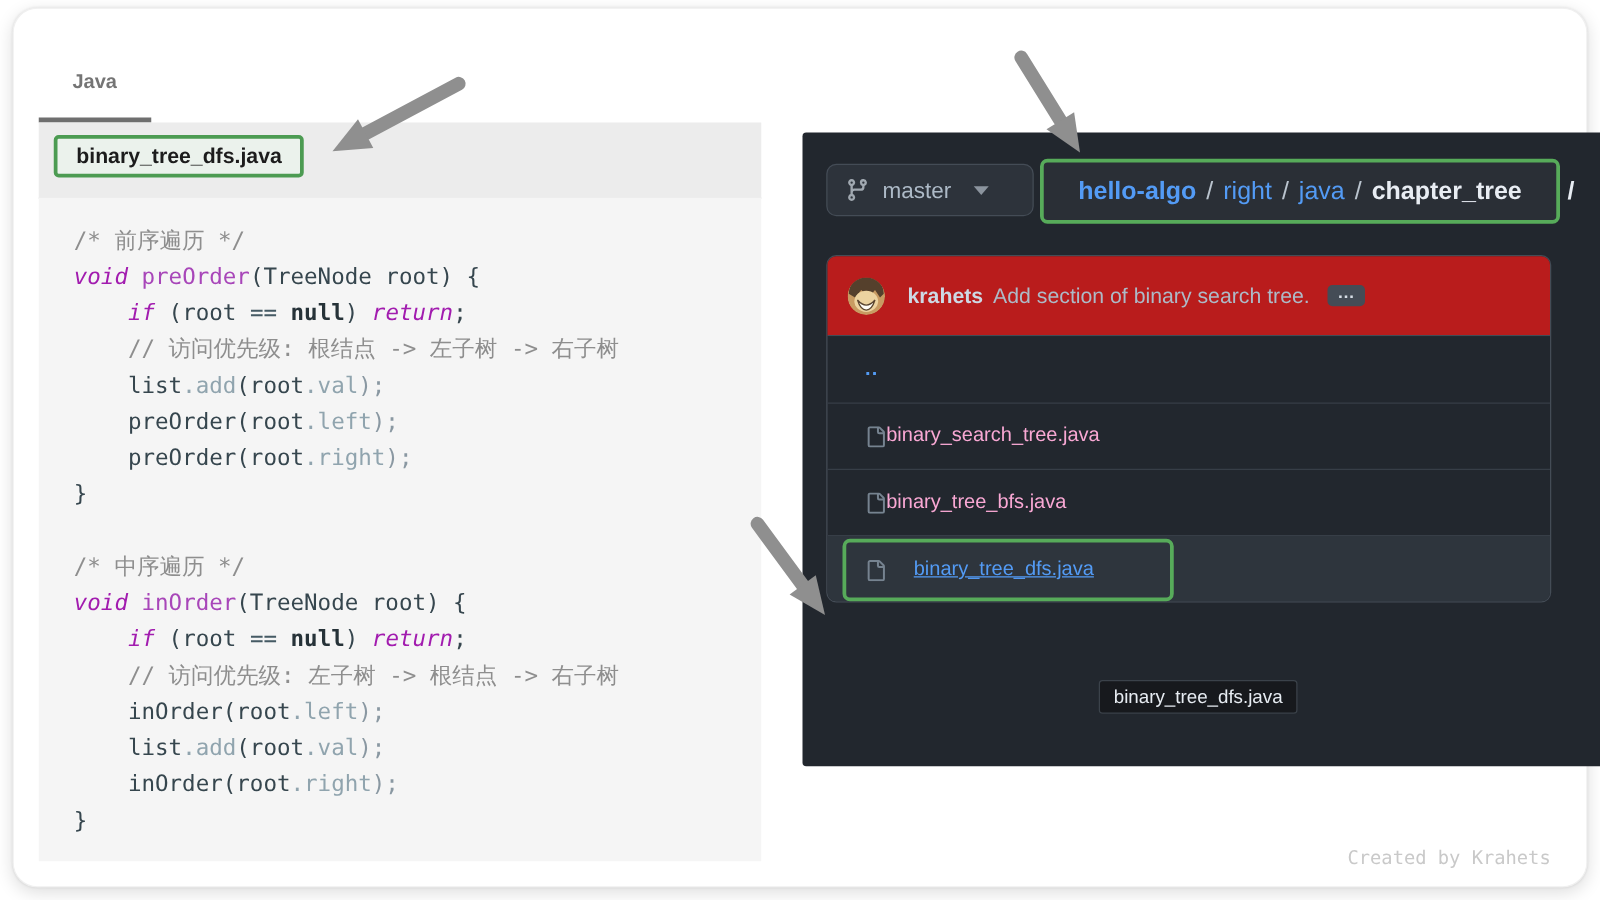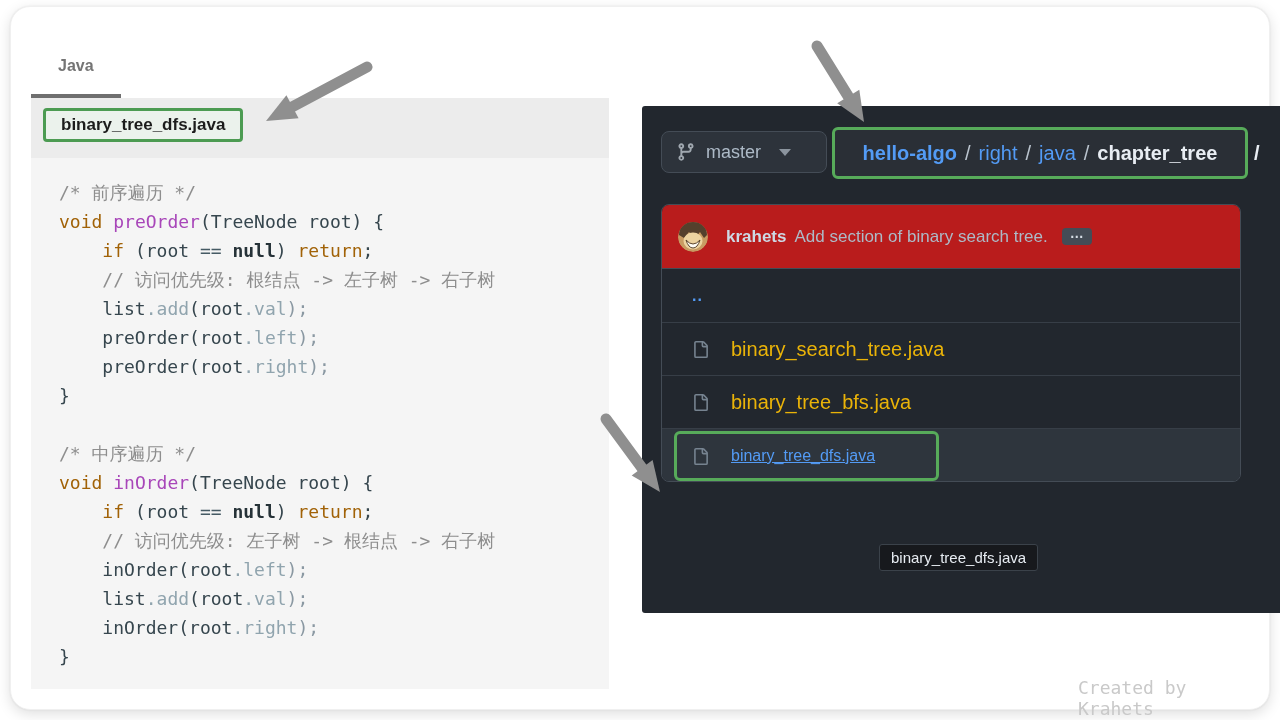--- a/index.html
+++ b/index.html
@@ -13,21 +13,21 @@
   .code-header{position:absolute;left:20px;top:91px;width:578px;height:60px;background:#ececec;
     border-bottom:1px solid #dcdcdc;}
   .filename-box{position:absolute;left:12px;top:10px;height:28px;line-height:28px;
     border:3px solid #4c9b52;border-radius:4px;background:#ebf2ec;padding:0 15px;
     font-size:17px;font-weight:700;color:#1c1c1c;}
   .code-body{position:absolute;left:20px;top:151px;width:578px;height:531px;background:#f5f5f5;
     padding:20px 0 0 28px;box-sizing:border-box;overflow:hidden;}
   .code-line{font-family:"DejaVu Sans Mono",monospace;font-size:18px;line-height:29px;
     white-space:pre;color:#36464e;}
   .tok-cm{color:#8e8e8e;}
-  .tok-k{color:#a16207;}
+  .tok-k{color:#a21caf;font-style:italic;}
   .tok-f{color:#a846b9;}
   .tok-d{color:#36464e;}
   .tok-a{color:#90a4ae;}
   .tok-o{color:#455a64;}
   .tok-c{color:#263238;font-weight:700;}
   .tok-p{color:#8a98a2;}
   
   .gh-panel{position:absolute;left:631px;top:99px;width:744px;height:507px;background:#22272e;
     border-radius:3px;}
   .branch-btn{position:absolute;left:19px;top:25px;width:166px;height:42px;box-sizing:border-box;
@@ -54,30 +54,30 @@
   .commit-author{margin-left:18px;font-size:17px;font-weight:700;color:#cdd9e5;cursor:pointer;}
   .commit-msg{margin-left:8px;font-size:17px;color:#adbac7;cursor:pointer;}
   .more-chip{margin-left:14px;width:30px;height:17px;background:#444c56;border-radius:4px;
     color:#d6dee6;font-size:14px;font-weight:700;line-height:11px;text-align:center;cursor:pointer;}
   .frow{position:relative;height:53px;display:flex;align-items:center;padding-left:30px;
     box-sizing:border-box;cursor:pointer;}
   .frow + .frow{border-top:1px solid #373e47;}
   .frow.active{background:#2e353d;border-radius:0 0 7px 7px;}
   .uplink{color:#539bf5;font-size:16px;font-weight:700;text-decoration:none;letter-spacing:1px;}
   .row-icon{width:17px;height:17px;flex:none;}
-  .flabel{margin-left:22px;font-size:20px;color:#eab308;}
+  .flabel{font-size:16px;color:#f9a8d4;}
   .annot-box{position:absolute;left:12px;top:2px;width:244px;height:44px;border:3px solid #57ab5a;
     border-radius:6px;display:flex;align-items:center;padding-left:15px;}
   .flink{margin-left:22px;font-size:16px;color:#539bf5;text-decoration:underline;cursor:pointer;}
   .tooltip{position:absolute;left:237px;top:438px;height:27px;line-height:25px;box-sizing:border-box;
     background:#17191d;border:1px solid #3b424a;border-radius:3px;padding:0 11px;
     font-size:15px;color:#e7ecf2;}
   
   .footer-credit{position:absolute;left:1067px;top:670px;font-family:"DejaVu Sans Mono",monospace;
-    font-size:18px;color:#c9c9c9;}
+    font-size:15px;color:#c9c9c9;}
   .arrows{position:absolute;left:0;top:0;width:1280px;height:720px;pointer-events:none;z-index:5;}
 </style>
 </head>
 <body>
 
 <div class="card">
 
   <div class="tab-label">Java</div>
   <div class="tab-indicator"></div>
 

